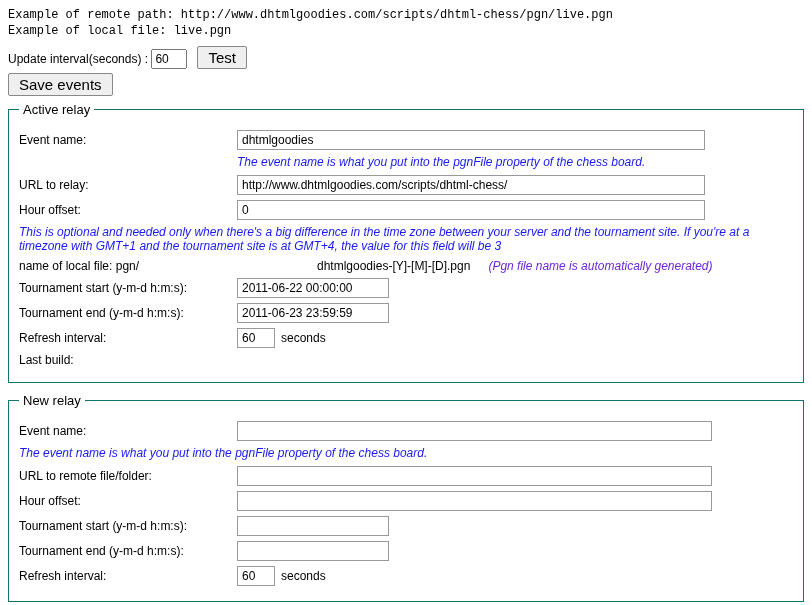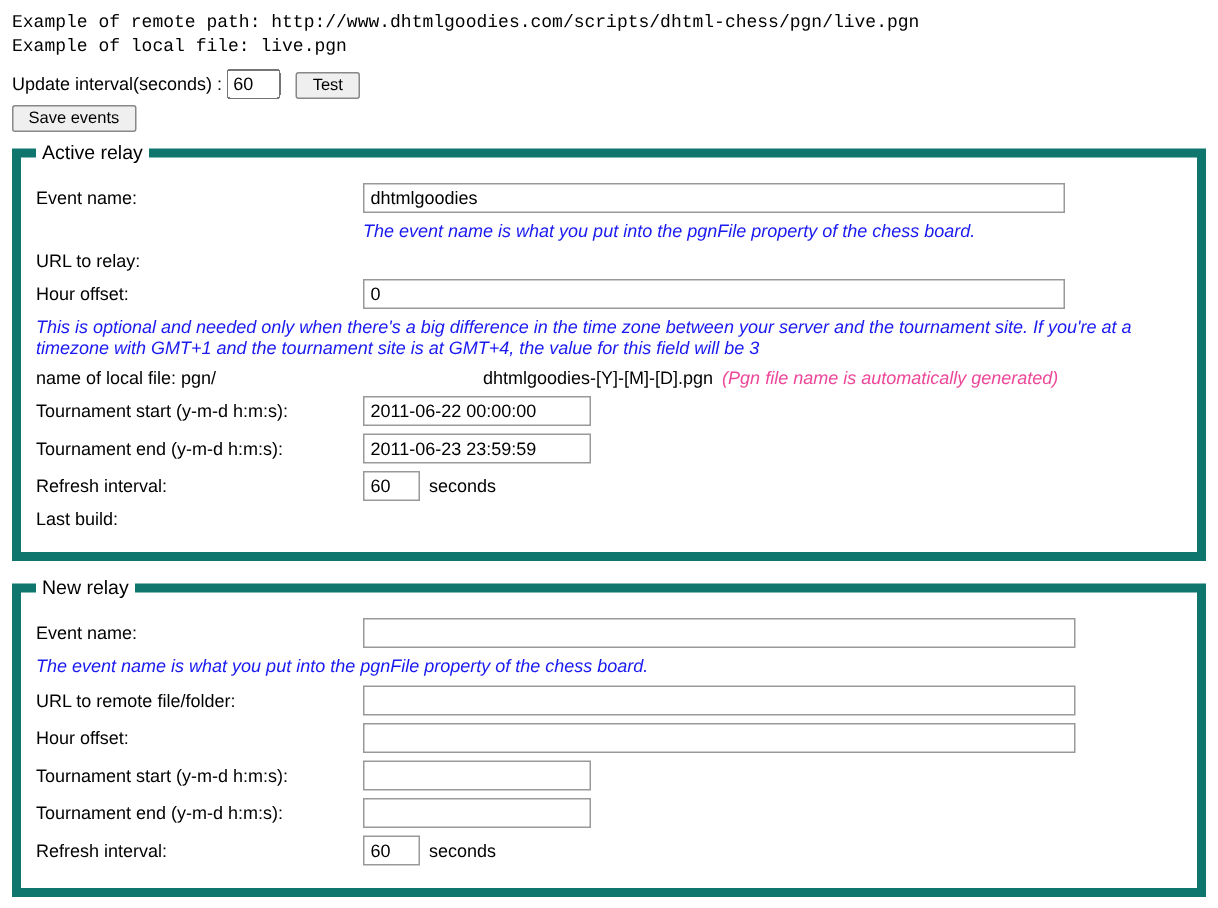--- a/index.html
+++ b/index.html
@@ -14,30 +14,30 @@
       margin: 8px 0 4px;
     }
     .update-row input[type="text"] {
       width: 28px;
       font-family: inherit;
       font-size: 12px;
       padding: 1px 2px;
     }
     button {
       font-family: inherit;
-      font-size: 11px;
+      font-size: 15px;
       background: #efefef;
       border: 1px solid #888;
       padding: 2px 10px;
       border-radius: 2px;
       cursor: pointer;
     }
     .save-row { margin: 4px 0 6px; }
     fieldset {
-      border: 6px solid #0f766e;
+      border: 1px solid #0f766e;
       margin: 6px 0 10px;
       padding: 8px 10px 10px;
     }
     legend {
       font-size: 13px;
       padding: 0 4px;
     }
     .form-row {
       display: flex;
       align-items: center;
@@ -57,22 +57,22 @@
     .w-wide { width: 468px; }
     .w-med { width: 152px; }
     .w-small { width: 38px; }
     .hint {
       font-style: italic;
       color: #1a1af0;
       margin: 3px 0 6px;
     }
     .inline-hint {
       font-style: italic;
-      color: #ec4899;
-      margin-left: 6px;
+      color: #6d28d9;
+      margin-left: 18px;
     }
     .after-label {
       margin-left: 6px;
     }
     .compact-label { width: 104px; flex-shrink:0;}
     .hint-indent { margin-left: 218px; }
   </style>
 </head>
 <body>
 
@@ -94,20 +94,21 @@
   <legend>Active relay</legend>
 
   <div class="form-row">
     <span class="form-label">Event name:</span>
     <input type="text" class="w-wide" value="dhtmlgoodies" style="">
   </div>
   <div class="hint hint-indent">The event name is what you put into the pgnFile property of the chess board.</div>
 
   <div class="form-row">
     <span class="form-label">URL to relay:</span>
+    <input type="text" class="w-wide" value="http://www.dhtmlgoodies.com/scripts/dhtml-chess/" style="">
   </div>
 
   <div class="form-row">
     <span class="form-label">Hour offset:</span>
     <input type="text" class="w-wide" value="0" style="">
   </div>
   <div class="hint">This is optional and needed only when there's a big difference in the time zone between your server and the tournament site. If you're at a timezone with GMT+1 and the tournament site is at GMT+4, the value for this field will be 3</div>
 
   <div class="form-row">
     <span class="form-label">name of local file: pgn/</span>

